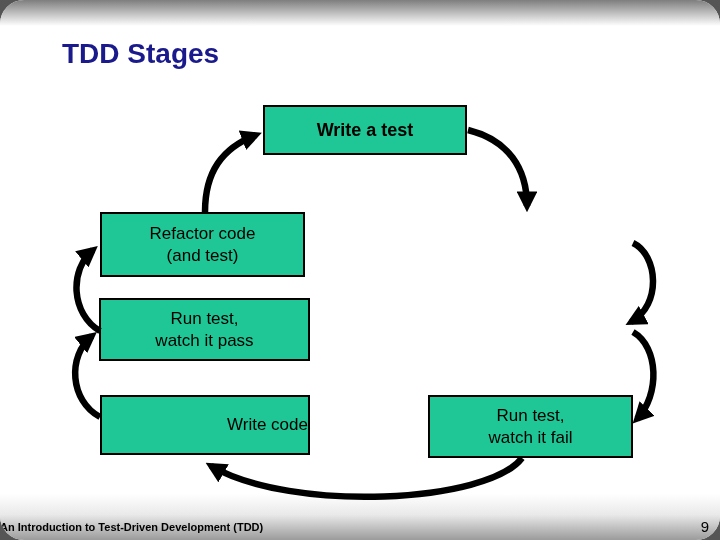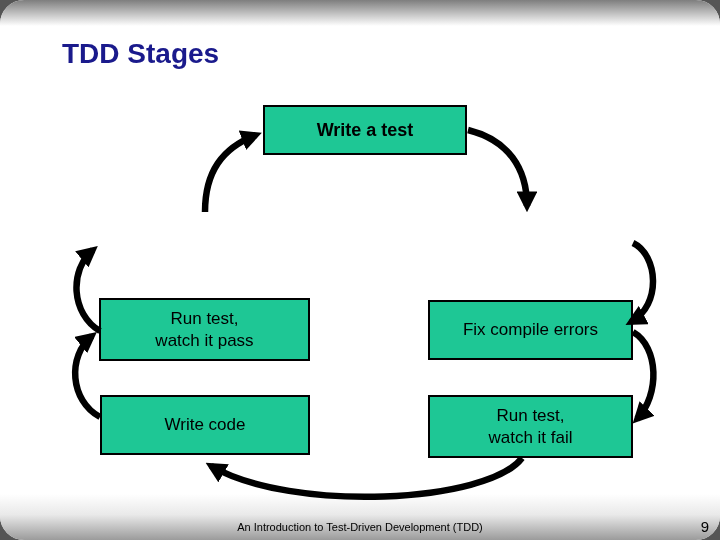--- a/index.html
+++ b/index.html
@@ -37,61 +37,62 @@
   .box-label{
     white-space:pre-line;
     font-size:17px;color:#000;line-height:1.25;
   }
   .bold-label .box-label{font-weight:bold;font-size:18px;}
   .n-write-test{left:263px;top:105px;width:204px;height:50px;}
   .n-refactor  {left:100px;top:212px;width:205px;height:65px;}
   .n-compile   {left:428px;top:214px;width:205px;height:60px;}
   .n-run-pass  {left: 99px;top:298px;width:211px;height:63px;}
   .n-fix-errors{left:428px;top:300px;width:205px;height:60px;}
-  .n-write-code{left:100px;top:395px;width:210px;height:60px;}
+  .n-write-code{left:100px;top:395px;width:210px;height:60px;justify-content:flex-end;}
   .n-run-fail  {left:428px;top:395px;width:205px;height:63px;}
   svg.arrows{
     position:absolute;left:0;top:0;width:720px;height:540px;
     pointer-events:none;
   }
   svg.arrows path.arrow{
     fill:none;
     stroke:var(--arrow,#000);
     stroke-width:6.5;
   }
   #ah path{fill:var(--arrow,#000);}
   .footer{
     position:absolute;left:0;right:0;top:521px;
-    text-align:center;
-    font-size:11px;font-weight:normal;color:#000;
+    text-align:left;
+    font-size:11px;font-weight:bold;color:#000;
   }
   .page-number{
     position:absolute;right:11px;top:518px;
     font-size:15px;color:#000;
   }
 </style>
 </head>
 <body>
 
 <div class="slide">
 
   <div class="top-gradient"></div>
   <div class="bottom-gradient"></div>
 
   <div class="title">TDD Stages</div>
 
   <div class="box n-write-test bold-label">
     <span class="box-label">Write a test</span>
   </div>
+  <div class="box n-refactor">
+    <span class="box-label">Refactor code
+(and test)</span>
+  </div>
   <div class="box n-run-pass">
     <span class="box-label">Run test,
 watch it pass</span>
-  </div>
-  <div class="box n-fix-errors">
-    <span class="box-label">Fix compile errors</span>
   </div>
   <div class="box n-write-code">
     <span class="box-label">Write code</span>
   </div>
   <div class="box n-run-fail">
     <span class="box-label">Run test,
 watch it fail</span>
   </div>
 
   <svg class="arrows" viewBox="0 0 720 540">

